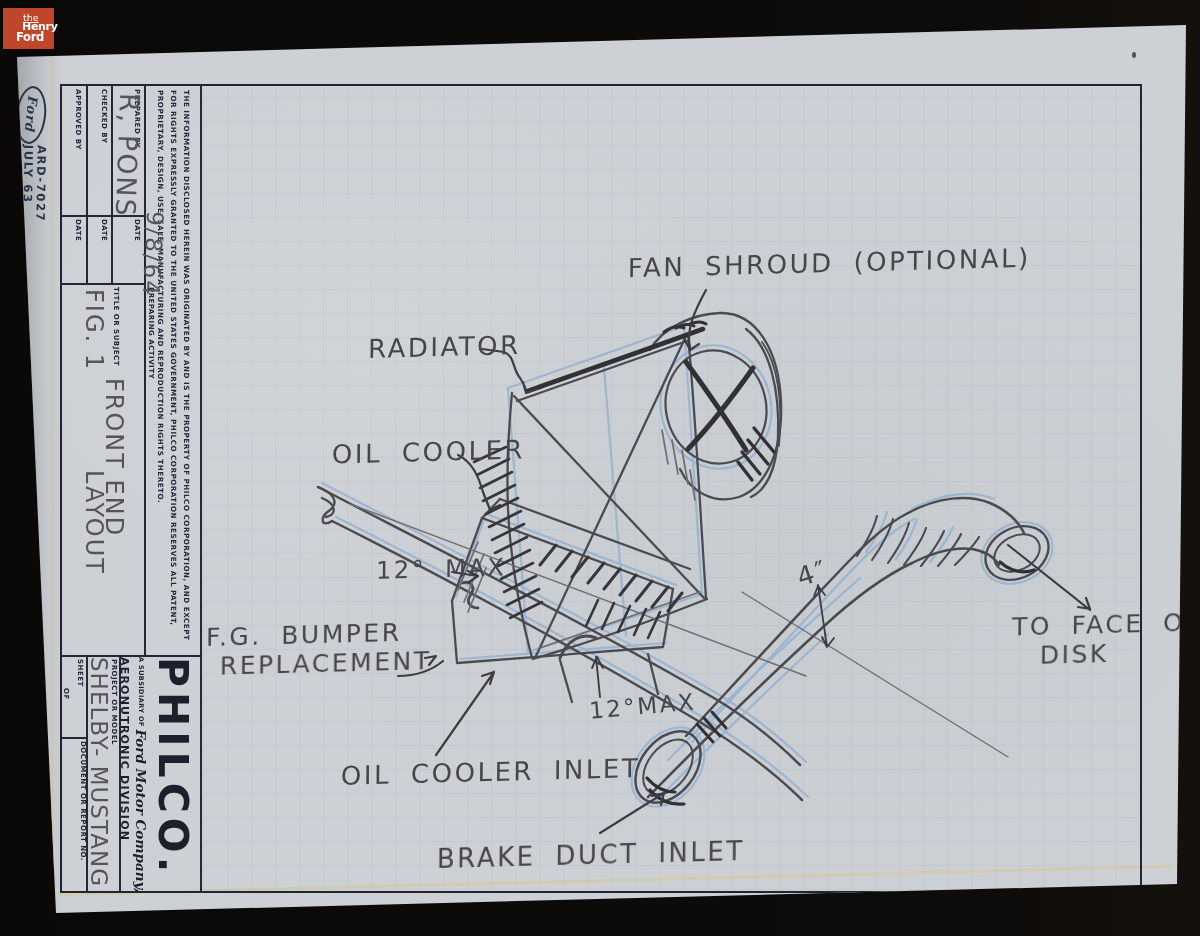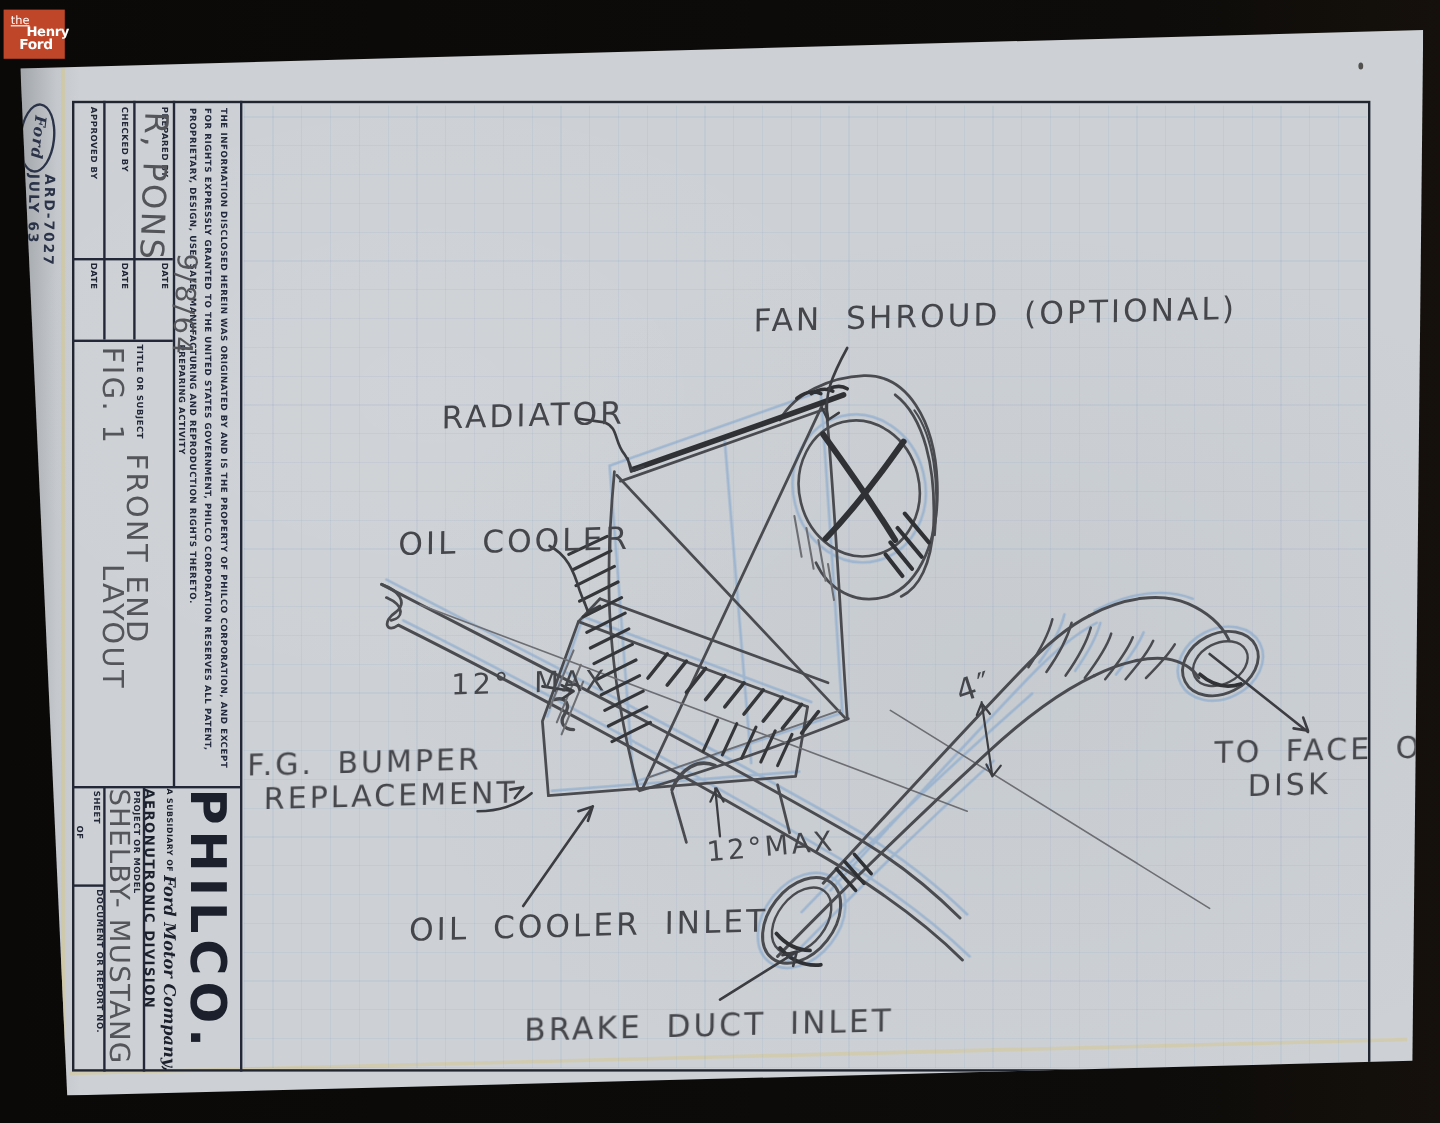--- a/index.html
+++ b/index.html
@@ -25,21 +25,21 @@
     border:2.4px solid #20252f;box-sizing:border-box;}
   .gridarea{position:absolute;left:203px;top:88px;width:936px;height:802px;
     background-image:
       repeating-linear-gradient(0deg, rgba(125,155,195,.13) 0 1px, transparent 1px 24px),
       repeating-linear-gradient(90deg, rgba(125,155,195,.13) 0 1px, transparent 1px 24px);}
   .speck{position:absolute;left:1132px;top:52px;width:4px;height:6px;border-radius:50%;
     background:#3c3b37;opacity:.85;}
   
   .hf-logo{position:absolute;left:3px;top:8px;width:51px;height:41px;background:#bf4628;
     color:#fff;line-height:1;}
-  .hf-the{position:absolute;left:6px;top:5px;font-size:9.5px;text-decoration:underline;}
+  .hf-the{position:absolute;left:20px;top:5px;font-size:9.5px;text-decoration:underline;}
   .hf-henry{position:absolute;left:19px;top:13px;font-size:11px;font-weight:700;letter-spacing:-.3px;}
   .hf-ford{position:absolute;left:13px;top:24px;font-size:11.5px;font-weight:700;letter-spacing:-.3px;}
   
   .v{writing-mode:vertical-rl;}
   .ford-oval{position:absolute;left:16px;top:86px;width:26px;height:54px;
     border:2px solid #2b3348;border-radius:50%;display:flex;align-items:center;justify-content:center;
     transform:rotate(6deg);}
   .ford-oval span{writing-mode:vertical-rl;font-family:"DejaVu Serif",serif;font-style:italic;
     font-weight:700;font-size:13px;color:#2b3348;letter-spacing:1px;}
   .ard{position:absolute;left:21px;top:145px;color:#2b3348;font-weight:700;

